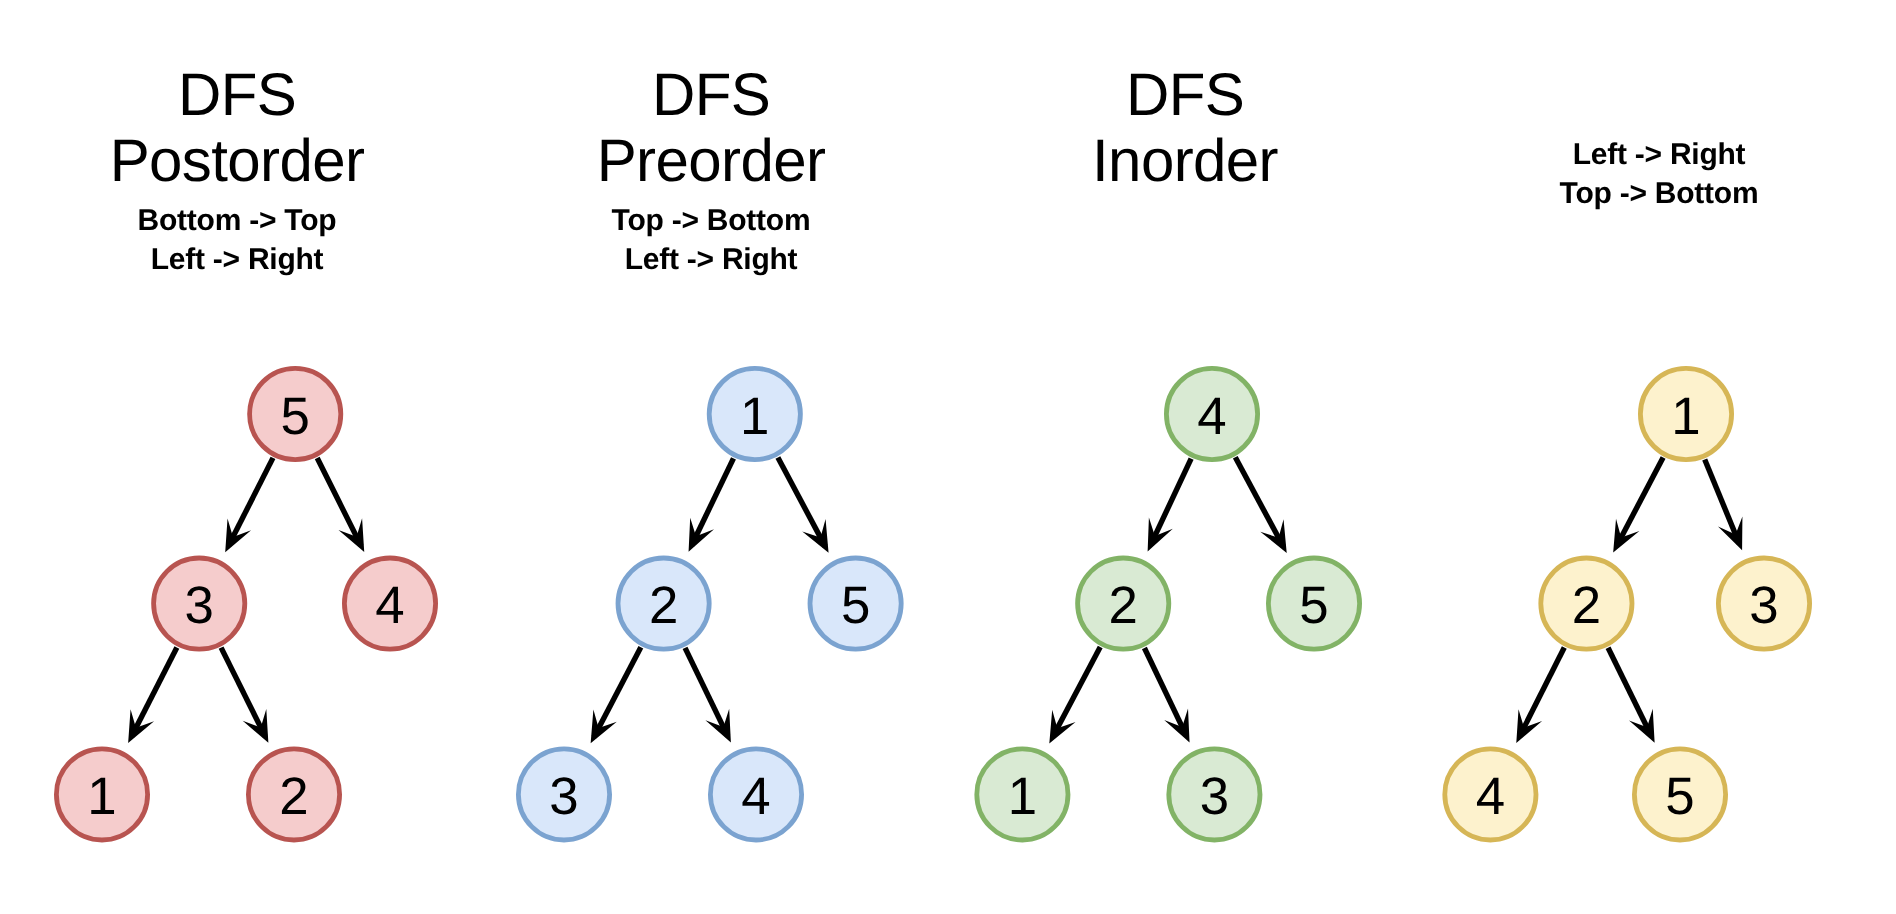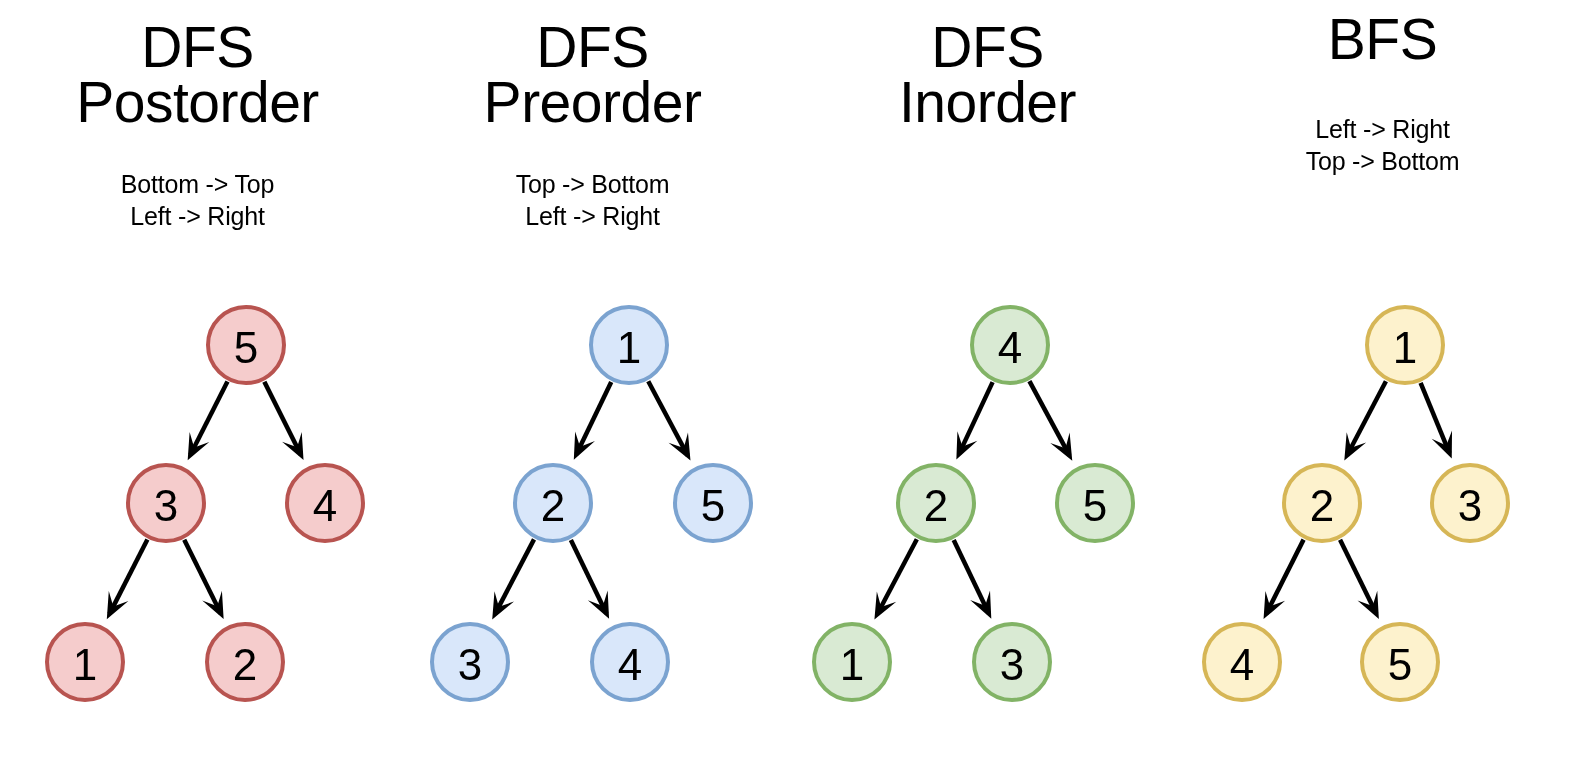--- a/index.html
+++ b/index.html
@@ -28,35 +28,36 @@
   .col-0 { left: 0px; }
   .col-1 { left: 395px; }
   .col-2 { left: 790px; }
   .col-3 { left: 1185px; }
 
   .heading {
     position: absolute;
     left: 0;
     width: 395px;
     text-align: center;
-    font-size: 57px;
+    font-size: 50px;
     line-height: 55px;
     font-weight: 400;
     letter-spacing: -0.5px;
     color: #000000;
     white-space: pre-line;
+    margin-top: 32px;
   }
   .subheading {
     position: absolute;
     left: 0;
     width: 395px;
     text-align: center;
     font-size: 25px;
     line-height: 32px;
-    font-weight: 400;
+    font-weight: 700;
     letter-spacing: -0.2px;
     color: #000000;
     white-space: pre-line;
   }
 
   
   .col-0 .heading { top: 20px; }
   .col-0 .subheading { top: 168px; }
   .col-1 .heading { top: 20px; }
   .col-1 .subheading { top: 168px; }
@@ -231,21 +232,20 @@
           <text class="node-label" x="62" y="384" fill="#000000">1</text>
         </g>
         <g>
           <circle class="node-circle" cx="222" cy="382" r="38" fill="#d9ead3" stroke="#82b366"></circle>
           <text class="node-label" x="222" y="384" fill="#000000">3</text>
         </g>
       </svg>
   </div>
 
   <div class="column col-3">
-    <div class="heading">BFS</div>
     <div class="subheading">Left -&gt; Right
 Top -&gt; Bottom</div>
     <svg class="tree-svg" viewBox="0 0 395 440">
         <g>
           <g>
             <line class="edge-line" x1="200.93" y1="101.30" x2="162.11" y2="175.19" stroke="#000000"></line>
             <polygon class="edge-head" points="159.32,180.51 161.68,152.37 165.97,167.85 181.15,162.60" fill="#000000"></polygon>
           </g>
           <g>
             <line class="edge-line" x1="235.60" y1="102.92" x2="264.46" y2="173.06" stroke="#000000"></line>

